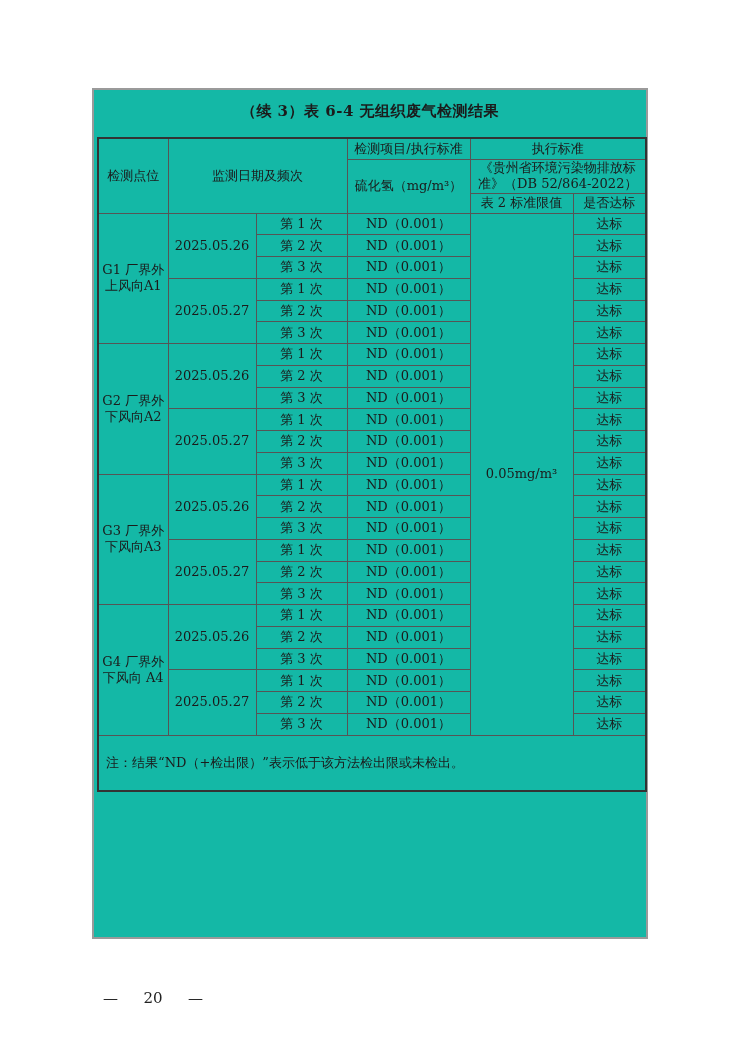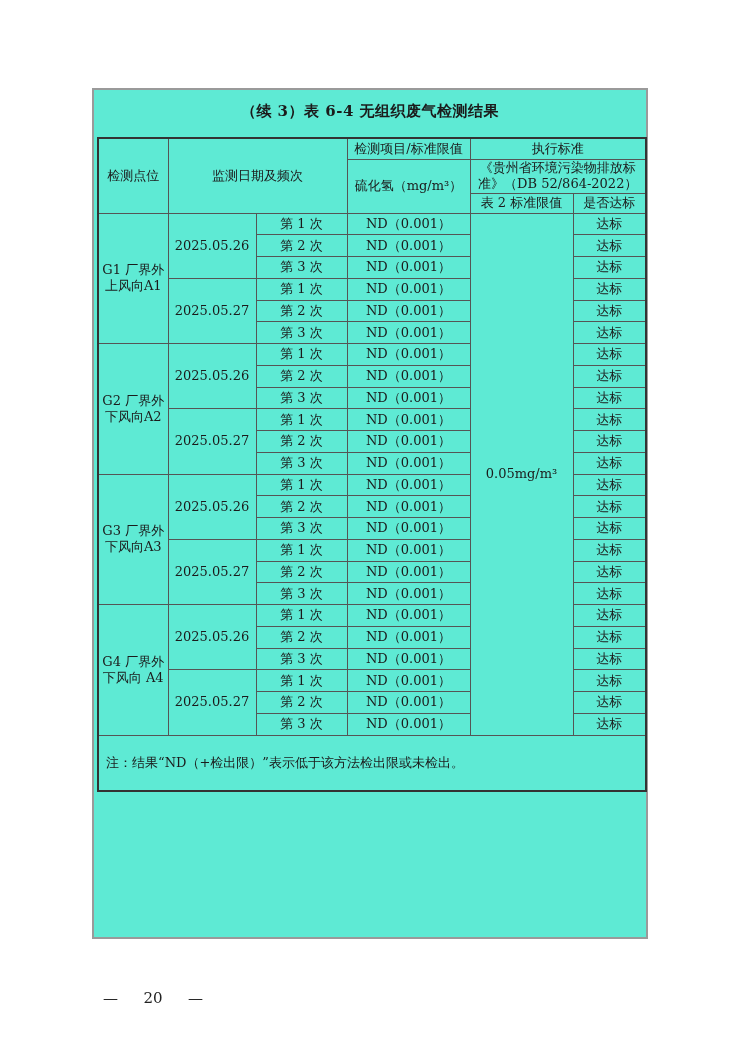--- a/index.html
+++ b/index.html
@@ -8,21 +8,21 @@
     width: 740px; height: 1046px;
     background: #ffffff;
     position: relative;
     font-family: "DejaVu Serif", "Liberation Serif", serif;
     color: #1b1b1b;
   }
   .content-box {
     position: absolute; left: 92px; top: 88px;
     width: 556px; height: 851px;
     border: 2px solid #9a9a9a;
-    background: #5eead4;
+    background: #14b8a6;
   }
   .doc-title {
     position: absolute; left: 0; top: 12px; width: 100%;
     text-align: center;
     font-size: 15px; font-weight: bold;
     letter-spacing: 0.5px;
   }
   table.results {
     position: absolute; left: 3px; top: 47px;
     width: 548px;
@@ -63,21 +63,21 @@
       <col style="width:88px">
       <col style="width:91px">
       <col style="width:123px">
       <col style="width:103px">
       <col style="width:73px">
     </colgroup>
     <tbody>
       <tr class="h1">
         <td rowspan="3">检测点位</td>
         <td rowspan="3" colspan="2">监测日期及频次</td>
-        <td>检测项目/标准限值</td>
+        <td>检测项目/执行标准</td>
         <td colspan="2">执行标准</td>
       </tr>
       <tr class="h2">
         <td rowspan="2" class="param-cell"><b>硫化氢</b><span>（mg/m³）</span></td>
         <td colspan="2" class="std-name-cell">
           <div>《贵州省环境污染物排放标</div>
           <div>准》（DB 52/864-2022）</div>
         </td>
       </tr>
       <tr class="h3">

